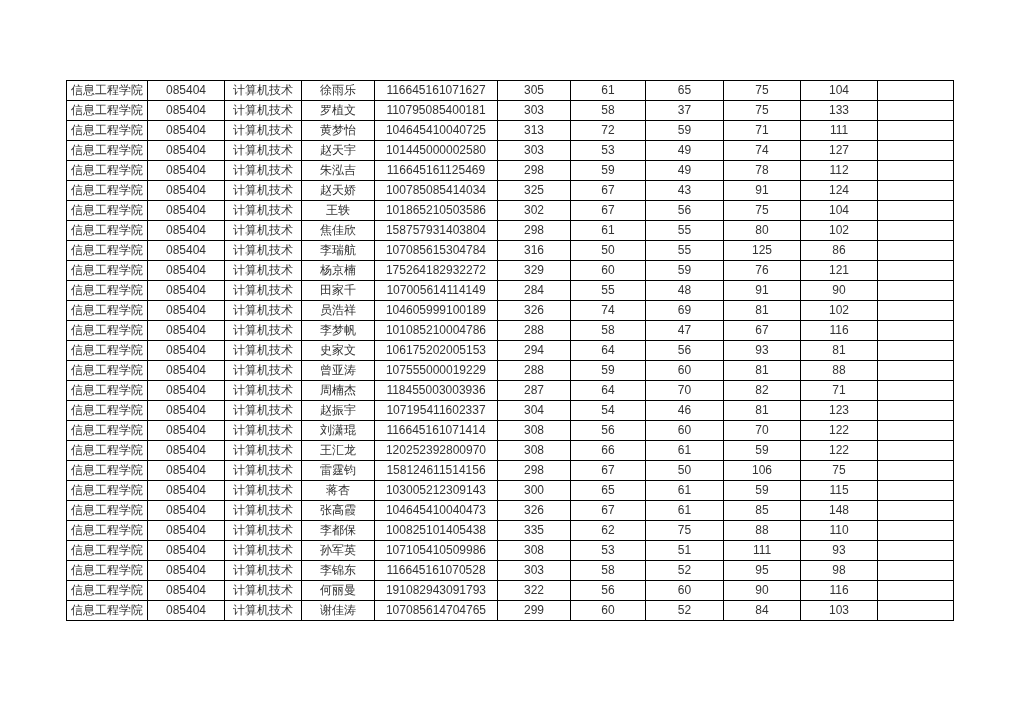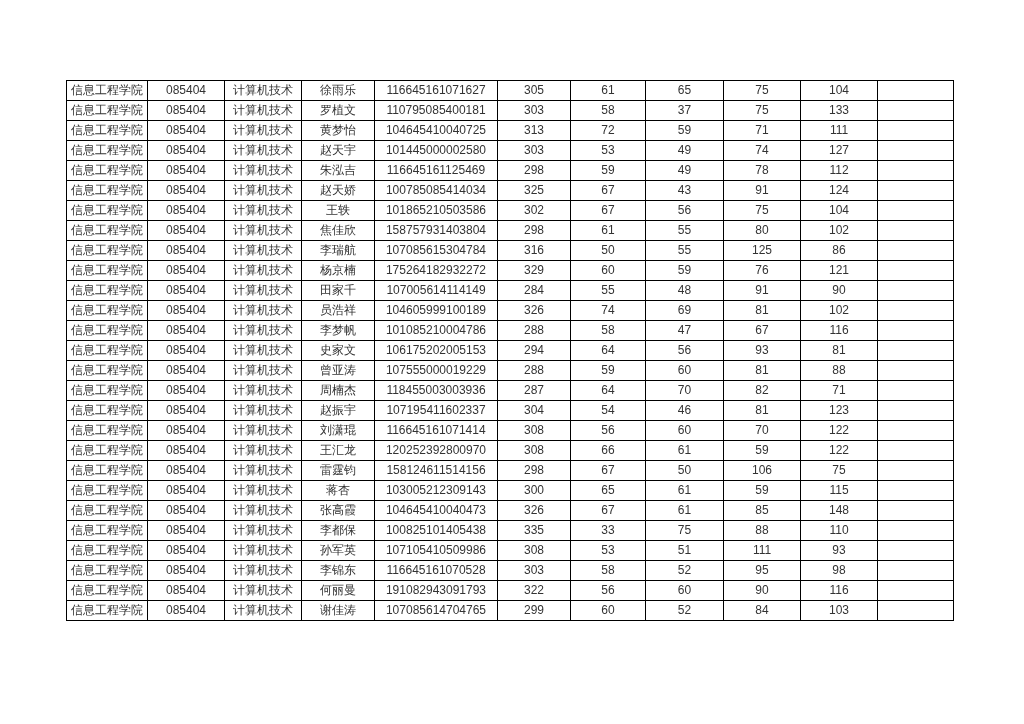--- a/index.html
+++ b/index.html
@@ -351,21 +351,21 @@
     <td>148</td>
     <td></td>
   </tr>
         <tr>
     <td>信息工程学院</td>
     <td>085404</td>
     <td>计算机技术</td>
     <td>李都保</td>
     <td>100825101405438</td>
     <td>335</td>
-    <td>33</td>
+    <td>62</td>
     <td>75</td>
     <td>88</td>
     <td>110</td>
     <td></td>
   </tr>
         <tr>
     <td>信息工程学院</td>
     <td>085404</td>
     <td>计算机技术</td>
     <td>孙军英</td>

